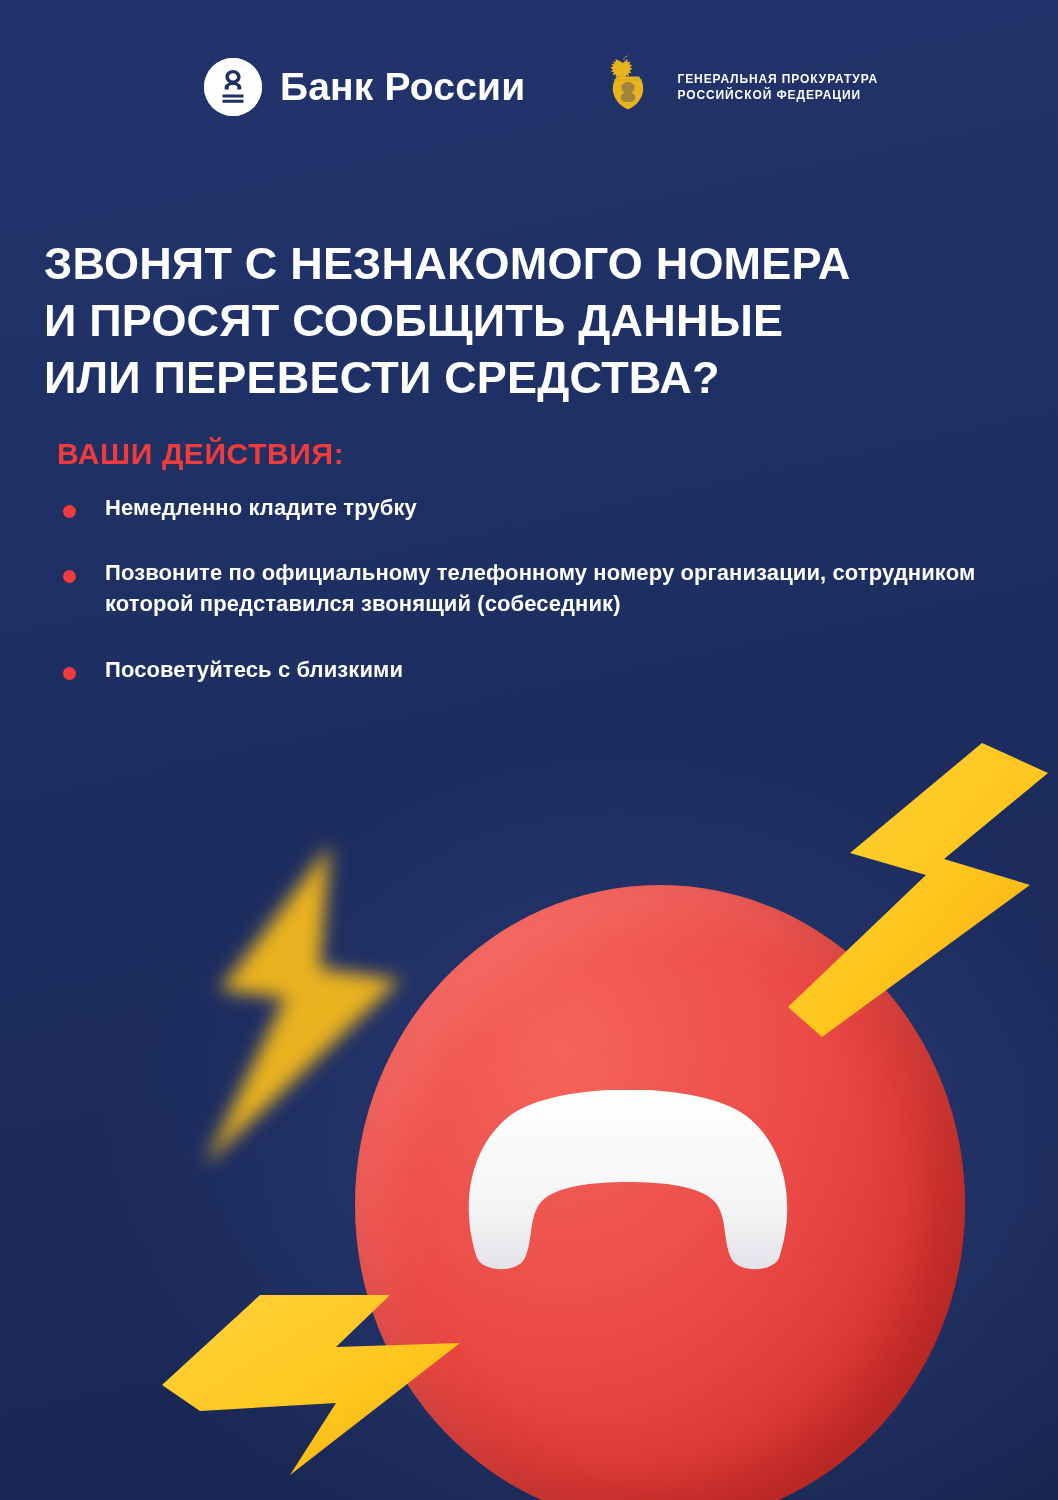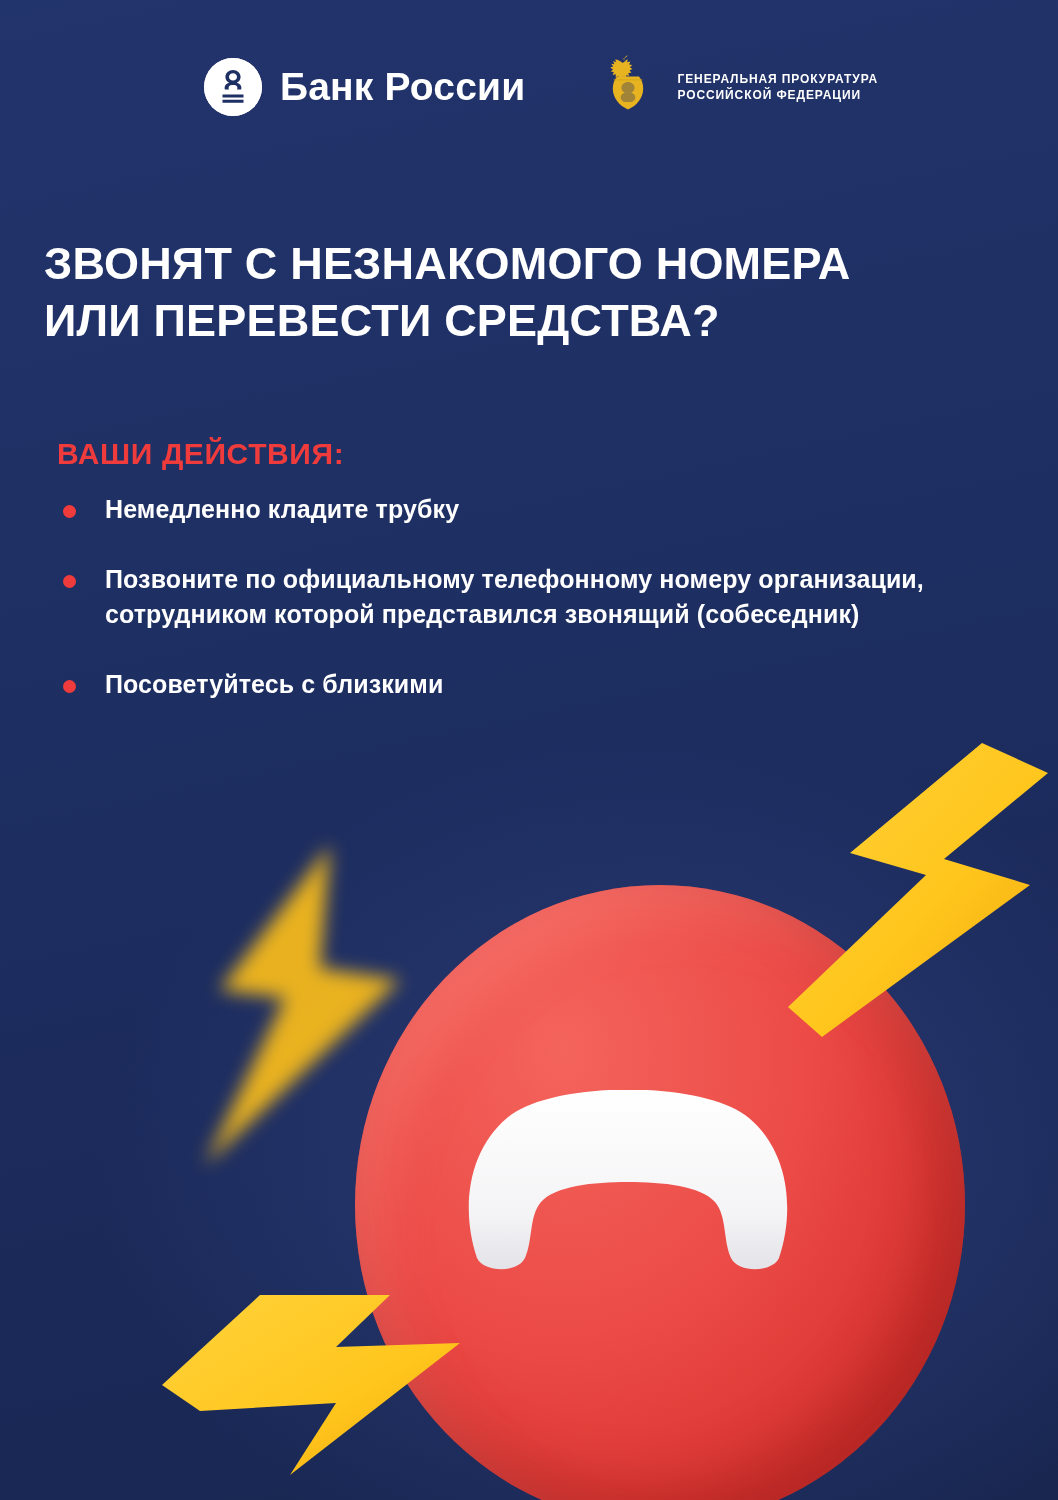--- a/index.html
+++ b/index.html
@@ -107,21 +107,21 @@
     margin: 0;
     padding: 0;
     list-style: none;
     z-index: 5;
   }
   .action-item {
     position: relative;
     padding-left: 48px;
     margin-bottom: 34px;
     color: #ffffff;
-    font-size: 25px;
+    font-size: 22px;
     line-height: 1.42;
     font-weight: bold;
     letter-spacing: 0.1px;
   }
   .action-item:before {
     content: "";
     position: absolute;
     left: 6px;
     top: 13px;
     width: 13px;
@@ -209,20 +209,21 @@
       </span>
       <span class="gp-text">
         <span>ГЕНЕРАЛЬНАЯ ПРОКУРАТУРА</span><br>
         <span>РОССИЙСКОЙ ФЕДЕРАЦИИ</span>
       </span>
     </div>
   </div>
 
   <h1 class="headline">
     <span class="ln">ЗВОНЯТ С НЕЗНАКОМОГО НОМЕРА</span>
+    <span class="ln">И ПРОСЯТ СООБЩИТЬ ДАННЫЕ</span>
     <span class="ln">ИЛИ ПЕРЕВЕСТИ СРЕДСТВА?</span>
   </h1>
 
   <div class="actions-title">ВАШИ ДЕЙСТВИЯ:</div>
 
   <ul class="actions-list">
     <li class="action-item">Немедленно кладите трубку</li>
     <li class="action-item">Позвоните по официальному телефонному номеру организации, сотрудником которой представился звонящий (собеседник)</li>
     <li class="action-item">Посоветуйтесь с близкими</li>
   </ul>

